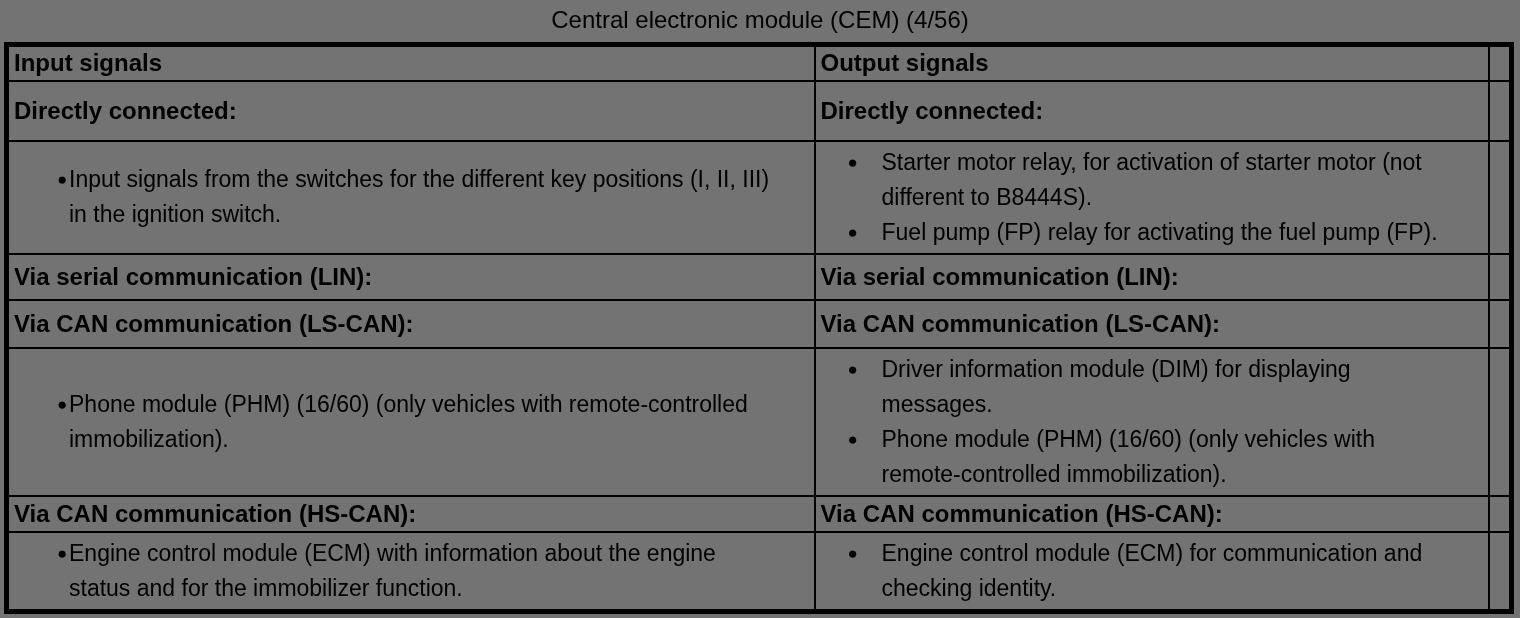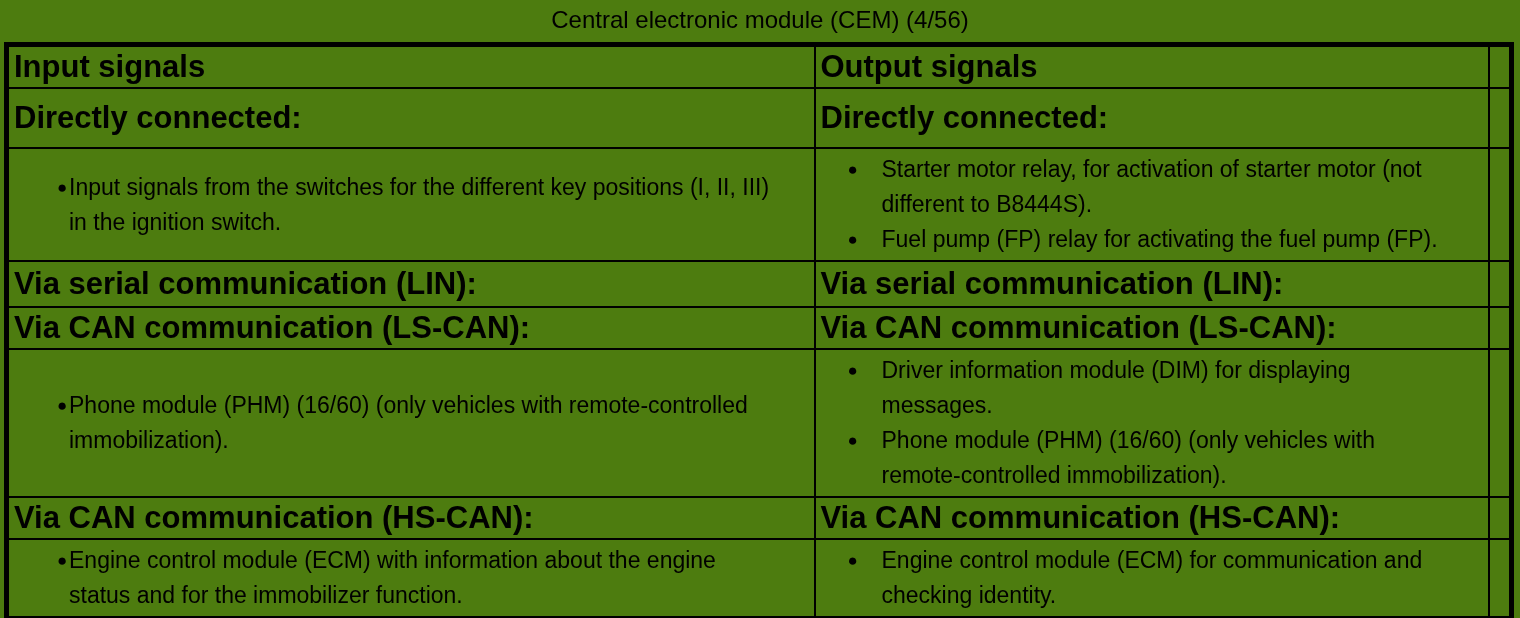--- a/index.html
+++ b/index.html
@@ -6,21 +6,21 @@
     margin: 0;
     padding: 0;
     background: #ffffff;
     color: #000000;
     font-family: "Liberation Sans", sans-serif;
   }
   .page {
     position: relative;
     width: 1520px;
     height: 618px;
-    background: #4d7c0f;
+    background: #737373;
     overflow: hidden;
   }
   .title {
     text-align: center;
     font-size: 24px;
     line-height: 26px;
     padding-top: 7px;
     letter-spacing: 0;
   }
   table.signals {
@@ -34,21 +34,21 @@
   col.c-right { width: 674px; }
   col.c-end   { width: 23px;  }
   td {
     border: 2px solid #000000;
     vertical-align: middle;
     padding: 0;
     overflow: hidden;
   }
   td.hd {
     font-weight: bold;
-    font-size: 31px;
+    font-size: 24px;
     padding: 2px 6px 2px 5px;
     white-space: nowrap;
   }
   td.bl { padding: 3px 0; }
   td.end { padding: 0; }
   ul.blist {
     margin: 0;
     padding: 0;
     list-style: none;
     font-size: 23px;
@@ -64,21 +64,21 @@
   }
   td.c1 ul.blist li { padding-left: 60px; padding-right: 33px; }
   td.c1 ul.blist li::before { left: 48px; }
   td.c2 ul.blist li { padding-left: 66px; padding-right: 48px; }
   td.c2 ul.blist li::before { left: 32px; }
   tr.rh1 { height: 36px; }
   tr.rh2 { height: 60px; }
   tr.rh3 { height: 107px; }
   tr.rh4 { height: 46px; }
   tr.rh5 { height: 42px; }
-  tr.rh6 { height: 36px; }
+  tr.rh6 { height: 48px; }
   tr.rh7 { height: 140px; }
   tr.rh8 { height: 36px; }
   tr.rh9 { height: 72px; }
 </style>
 </head>
 <body>
 
 <div class="page">
 
   <div class="title">Central electronic module (CEM) (4/56)</div>

